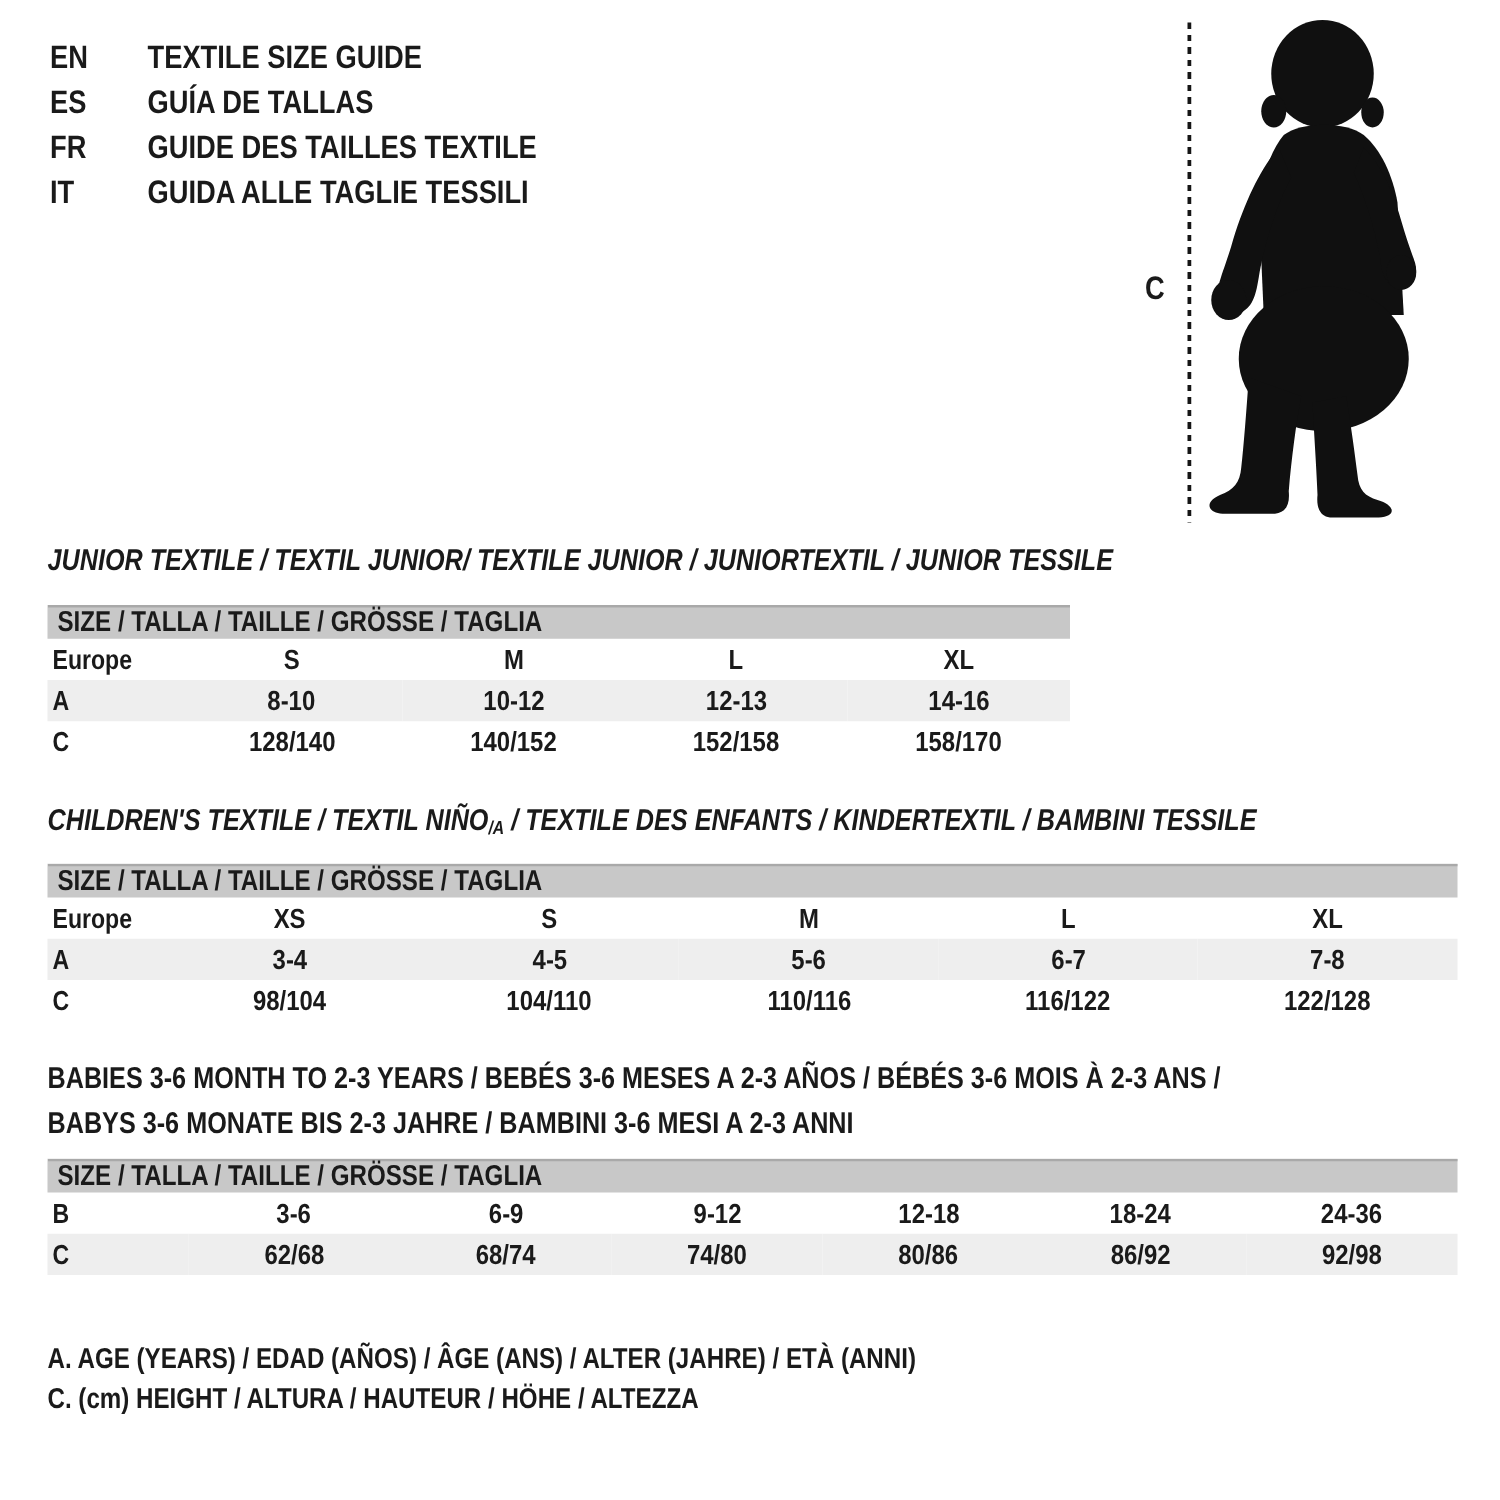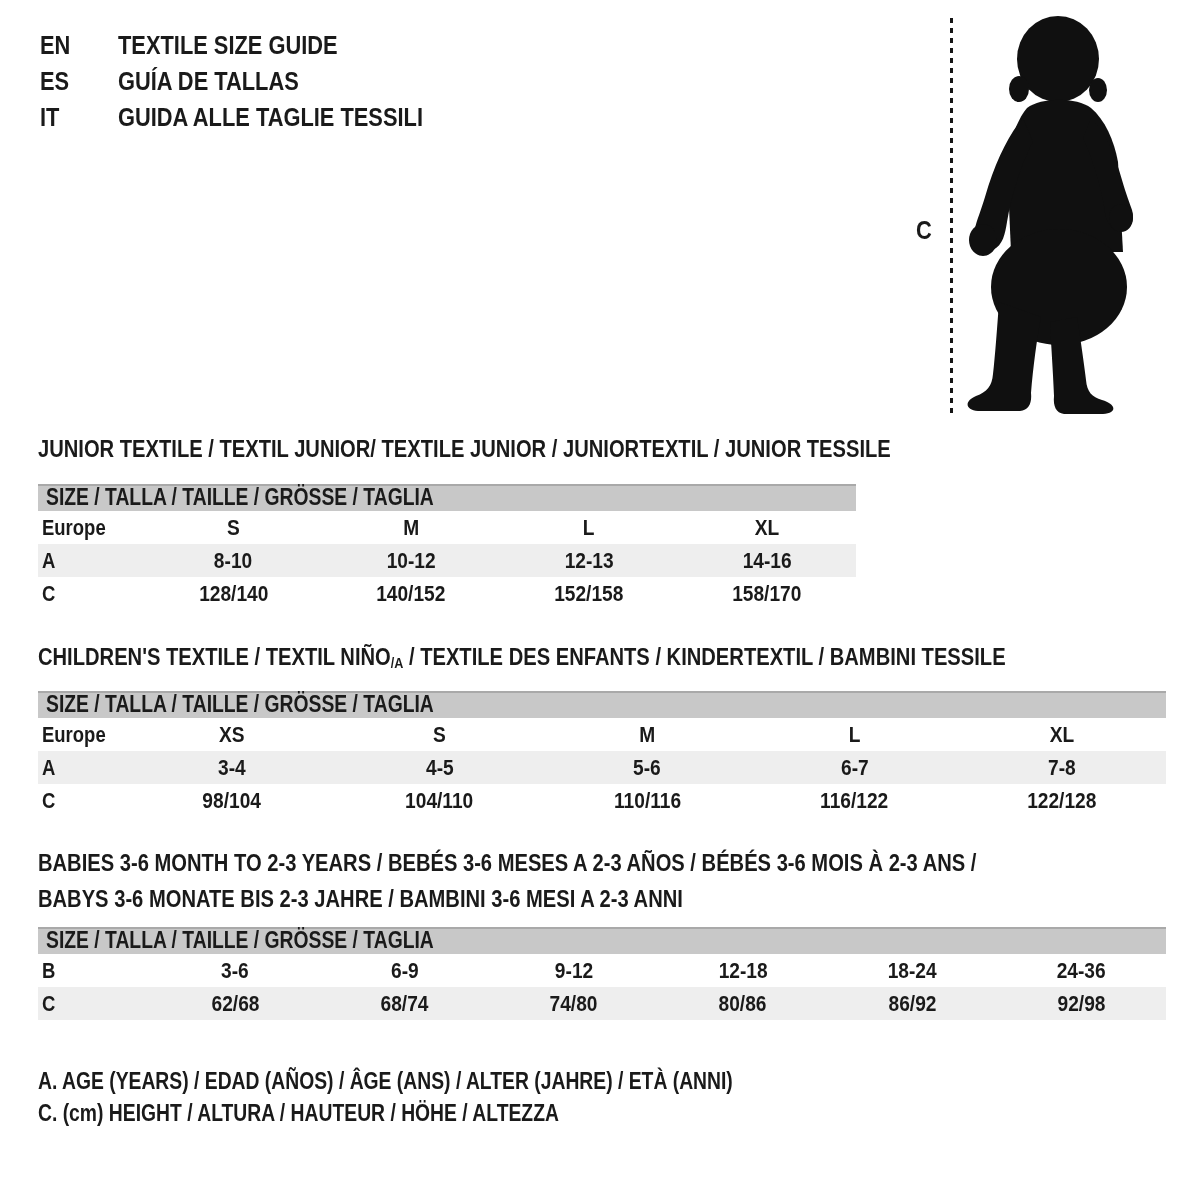--- a/index.html
+++ b/index.html
@@ -17,48 +17,52 @@
   .lang{left:40px;top:27px;font-size:26px;}
   .lrow{display:flex;height:36px;align-items:center;}
   .lcode{width:78px;flex:0 0 78px;}
 
   
   .measure-line{left:950px;top:18px;width:3px;height:400px;
     background:repeating-linear-gradient(to bottom,#151515 0 5px,rgba(0,0,0,0) 5px 10px);}
   .measure-label{left:916px;top:215px;font-size:26px;}
 
   
-  .ttitle{font-size:24px;line-height:26px;}
+  .ttitle{font-size:24px;line-height:26px;font-style:italic;}
   .ttitle2{font-size:24px;line-height:36px;}
   sub.sz{font-size:15px;vertical-align:-3px;letter-spacing:0;}
 
   
   table.size-table{border-collapse:collapse;table-layout:fixed;font-size:22px;position:absolute;}
   table.size-table td{padding:0;height:33px;text-align:center;vertical-align:middle;}
   table.size-table td.lab{text-align:left;padding-left:4px;}
   table.size-table tr.bar td{
     background:#c8c8c8;height:15px;text-align:left;padding-left:8px;font-size:23px;
     box-shadow:inset 0 2px 0 #a9a9a9;}
   table.size-table tr.shade td{background:#eeeeee;}
 
   
   .legend{left:38px;top:1068px;font-size:23px;}
-  .legend .lline{height:32px;display:flex;align-items:flex-start;}
+  .legend .lline{height:32px;display:flex;align-items:flex-end;}
 </style>
 </head>
 <body>
 
 <div class="abs lang">
   <div class="lrow">
     <span class="lcode"><span class="cx">EN</span></span>
     <span class="cx">TEXTILE SIZE GUIDE</span>
   </div>
   <div class="lrow">
     <span class="lcode"><span class="cx">ES</span></span>
     <span class="cx">GUÍA DE TALLAS</span>
+  </div>
+  <div class="lrow">
+    <span class="lcode"><span class="cx">FR</span></span>
+    <span class="cx">GUIDE DES TAILLES TEXTILE</span>
   </div>
   <div class="lrow">
     <span class="lcode"><span class="cx">IT</span></span>
     <span class="cx">GUIDA ALLE TAGLIE TESSILI</span>
   </div>
 </div>
 
 <div class="abs measure-label">
   <span class="cx">C</span>
 </div>

